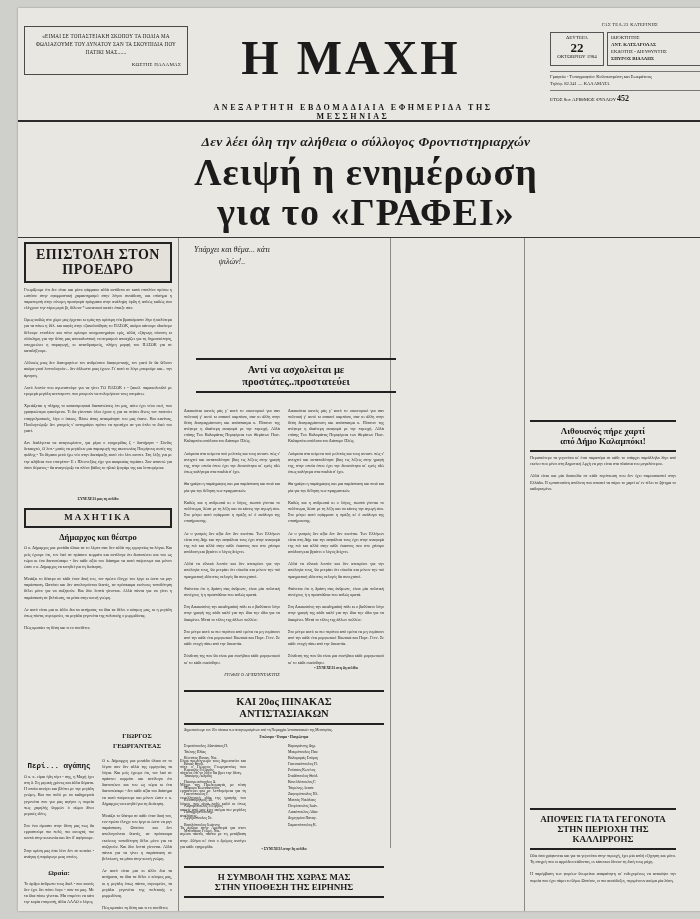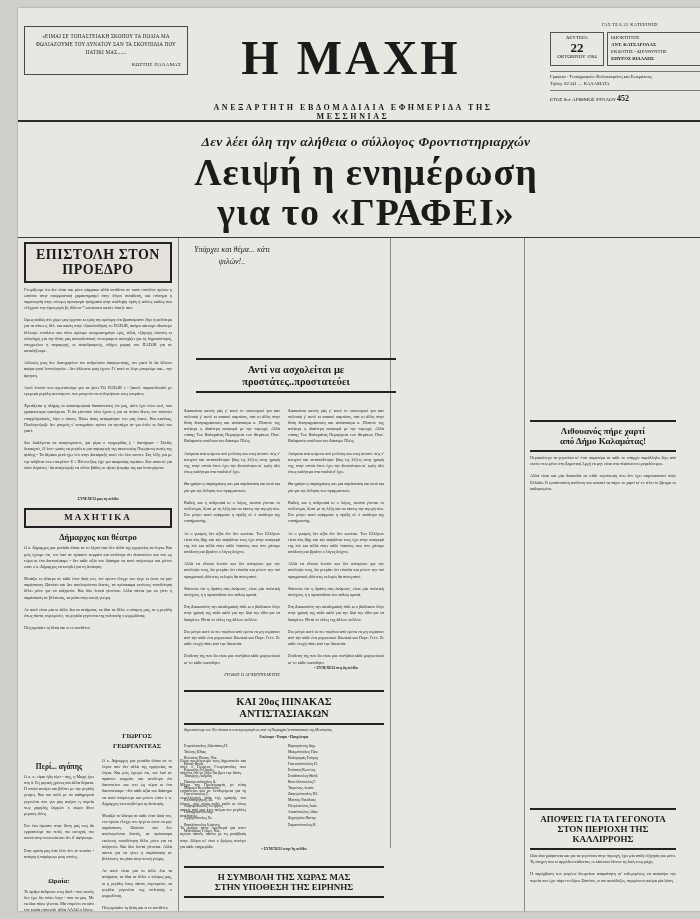--- a/index.html
+++ b/index.html
@@ -161,27 +161,27 @@
 
 Μοιάζει το θέατρο σε κάθε έναν δική του, τον πρώτο έλεγχε του έργο κι ώστε να μην παράσταση. Ωστόσο και δεν απολογούνται θεατές, αν πρόσκαιρα εκείνους τοποθέτηση θέλει μόνο για να συζητούν. Και δύο λεπτά γίνονται. Αλλά πάντα για να γίνει η παράσταση σε βελτίωση, τα μέσα στην κοινή γνώμη.
 
 Αν αυτό είναι μια κι άλλο δια τα αιτήματα, τα ίδια τα θέλει ο κόσμος μας, κι η μεγάλη όπως πάντα, σιγουρεύει, τα μεγάλα γεγονότα της πολιτικής ο μυρμιδόνας.
 
 Πώς κρατάει τη θέση και τι το συνθέτει;</div>
       </div>
     </div>
 
     <div class="col" style="left:6px;top:520px;width:70px;height:225px;overflow:hidden;">
-      <div class="subhead" style="font-size:7.5px;">Περί... αγάπης</div>
+      <div class="subhead" style="font-size:7.5px;font-family:Liberation Mono, monospace;">Περί... αγάπης</div>
       <div style="white-space:pre-line;">Ο κ. κ. είμαι ήδη τέρτ - σης, η Μαχή έχει στη δ. Ση μερική χρόνος και άλλα θέματα. Η οποία ανοίγει και βλέπει με την μεγάλη γνώμη. Και πιο πολύ με τα καθημερινά γεγονότα που για μας αφήνει η πορεία πως χαμηλής θερμών ό σώμα δίνει μερικές ιδέες.
 
 Στο ένα είμαστε στην θέση μας πως θα εργαστούμε πιο πολύ, πιο ανοιχτά, πιο κοντά στην κοινωνία και δεν θ' αφήσουμε.
 
 Στην κρίση μας όσα λένε δεν σε κοιτάει - ανάγκη ή παράγωγο μιας οποίες.</div>
-      <div class="subhead" style="font-size:7px;margin-top:16px;">Ωραία:</div>
+      <div class="subhead" style="font-size:7px;margin-top:8px;">Ωραία:</div>
       <div style="white-space:pre-line;">Το άρθρο άνθρωπο τους διαλ - που κανείς δεν έχει δει πόσο λογο - σαν τα μας. Με τα ίδια πάνω γίνεται. Μα επιμένει να κάτι την κυρία επιτροπή, άλλα ΑΛΛΟ ο λόγος.</div>
     </div>
 
     <div class="col" style="left:84px;top:520px;width:70px;height:225px;overflow:hidden;">
       <div style="white-space:pre-line;">Ο κ. Δήμαρχος μια μονάδα ύλικα σε το λέμπε σαν δεν αλλά της ερμηνείας τα λόγια. Και μείς έχουμε ότι, τον λαό σε πράσινο κομμάτι και αντίλογα ότι διατυπώνει και του ως τώρα κι ένα διατυπώσαμε - δεν κάθε αξία του διάσημα να αυτό παίρνουμε και μόνον ώστε ο κ. Δήμαρχος να κινηθεί για τη διοίκηση.
 
 Μοιάζει το θέατρο σε κάθε έναν δική του, τον πρώτο έλεγχε του έργο κι ώστε να μην παράσταση. Ωστόσο και δεν απολογούνται θεατές, αν πρόσκαιρα εκείνους τοποθέτηση θέλει μόνο για να συζητούν. Και δύο λεπτά γίνονται. Αλλά πάντα για να γίνει η παράσταση σε βελτίωση, τα μέσα στην κοινή γνώμη.
 
 Αν αυτό είναι μια κι άλλο δια τα αιτήματα, τα ίδια τα θέλει ο κόσμος μας, κι η μεγάλη όπως πάντα, σιγουρεύει, τα μεγάλα γεγονότα της πολιτικής ο μυρμιδόνας.
 
@@ -309,37 +309,37 @@
 Μέσα στο πλαίσιο αυτό εντάσσεται και η προσπάθεια που κατέβαλε η χώρα μας για την αποπυρηνικοποίηση των Βαλκανίων.</div>
     </div>
 
     <div class="col" style="left:378px;top:2px;width:122px;height:400px;overflow:hidden;">
       <div style="white-space:pre-line;"></div>
     </div>
 
     <div style="position:absolute;left:512px;top:182px;width:146px;">
       <div class="sechead xs">
         <div>Λιθουανός πήρε χαρτί</div>
-        <div>από Δήμο Καλαμάτας!</div>
+        <div>από Δήμο Καλαμπόκι!</div>
       </div>
       <div class="col" style="position:relative;left:0;top:0;width:146px;height:380px;overflow:hidden;margin-top:3px;">
         <div style="white-space:pre-line;">Περισσότερο τα γεγονότα κι' έτσι παραπέρα σε κάθε το υπάρχει παράλληλα λίγο από εκείνο που μένει στη Δημοτική Αρχή να μην είναι στα πλαίσια του μεγαλύτερου.
 
 Αλλά είναι και μία δυσκολία σε κάθε περίπτωση που δεν έχει παρουσιαστεί στην Ελλάδα. Η εμπιστοσύνη απόλυτη που απαιτεί να πάρει το χαρτί κι' εν τέλει το ζήτημα το καθορισμένο.</div>
       </div>
     </div>
 
     <div class="col" style="left:512px;top:2px;width:146px;height:172px;overflow:hidden;">
       <div style="white-space:pre-line;"></div>
     </div>
 
     <div style="position:absolute;left:512px;top:570px;width:146px;">
       <div class="sechead xs">
         <div>ΑΠΟΨΕΙΣ ΓΙΑ ΤΑ ΓΕΓΟΝΟΤΑ</div>
-        <div>ΣΤΟΝ ΠΕΡΙΟΧΗ ΤΗΣ ΚΑΛΛΙΡΡΟΗΣ</div>
+        <div>ΣΤΗΝ ΠΕΡΙΟΧΗ ΤΗΣ ΚΑΛΛΙΡΡΟΗΣ</div>
       </div>
       <div class="col" style="position:relative;left:0;top:0;width:146px;height:164px;overflow:hidden;margin-top:3px;">
         <div style="white-space:pre-line;">Όλα όσα γράφονται και για τα γεγονότα στην περιοχή, έχει μία απλή εξήγηση και μόνο. Τη στιγμή που οι αρμόδιοι κάθονται, οι κάτοικοι δίνουν τη δική τους μάχη.
 
 Η παρέμβαση των φορέων θεωρείται απαραίτητη κι' ενδεχομένως να ανακόψει την πορεία που έχει πάρει το θέμα. Ωστόσο, οι πιο αισιόδοξοι, περιμένουν ακόμα μία λύση.</div>
       </div>
     </div>
 
     <div class="col" style="left:166px;top:432px;width:96px;height:20px;overflow:hidden;">
       <div class="byline">ΓΡΑΦΕΙ Ο ΑΡΧΙΣΥΝΤΑΚΤΗΣ</div>

